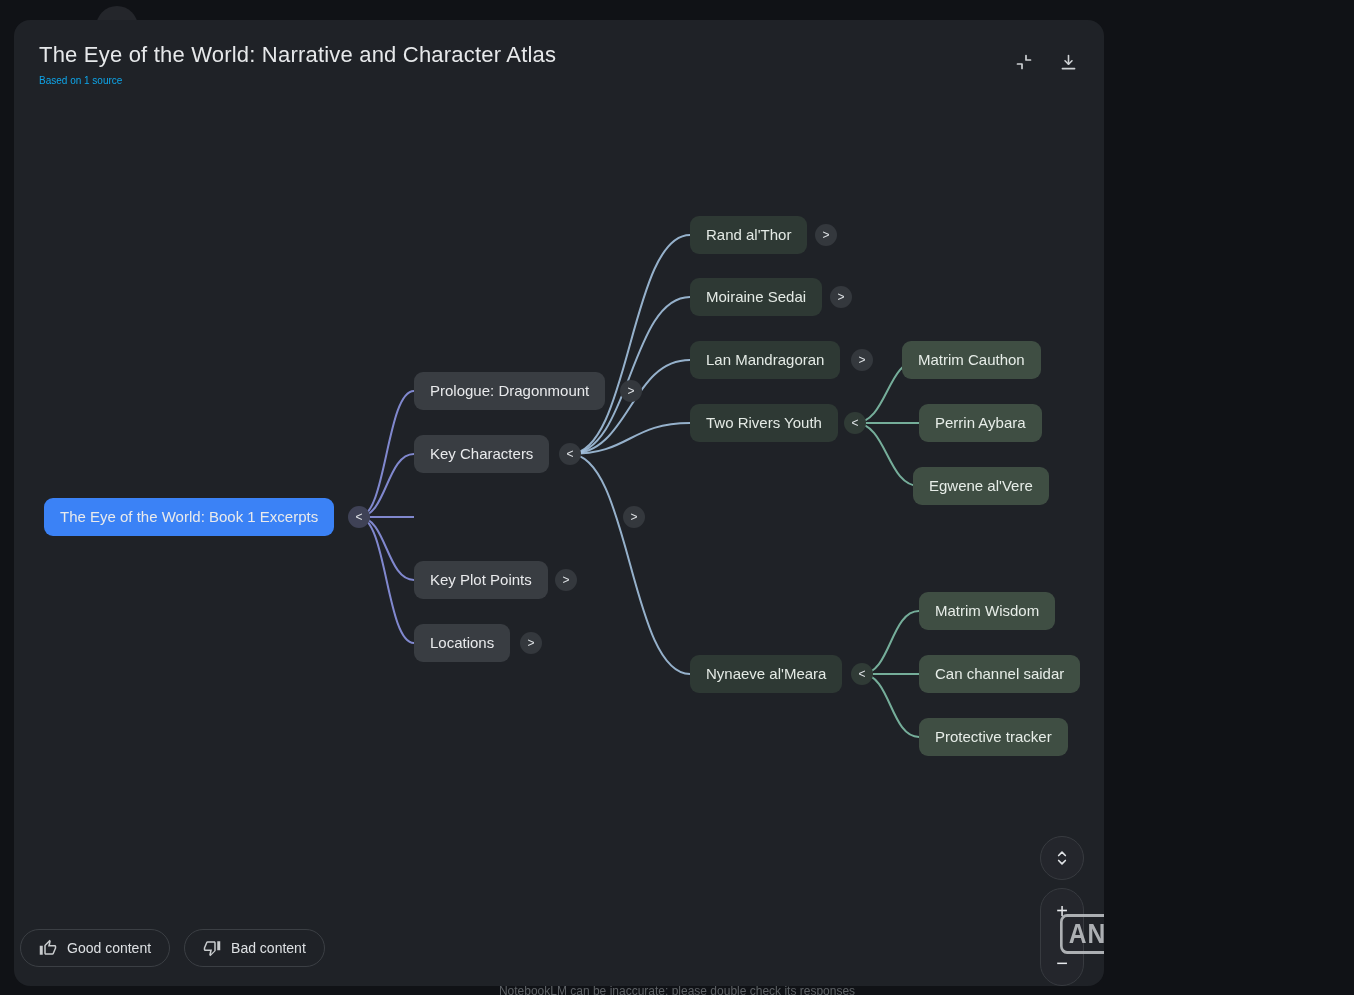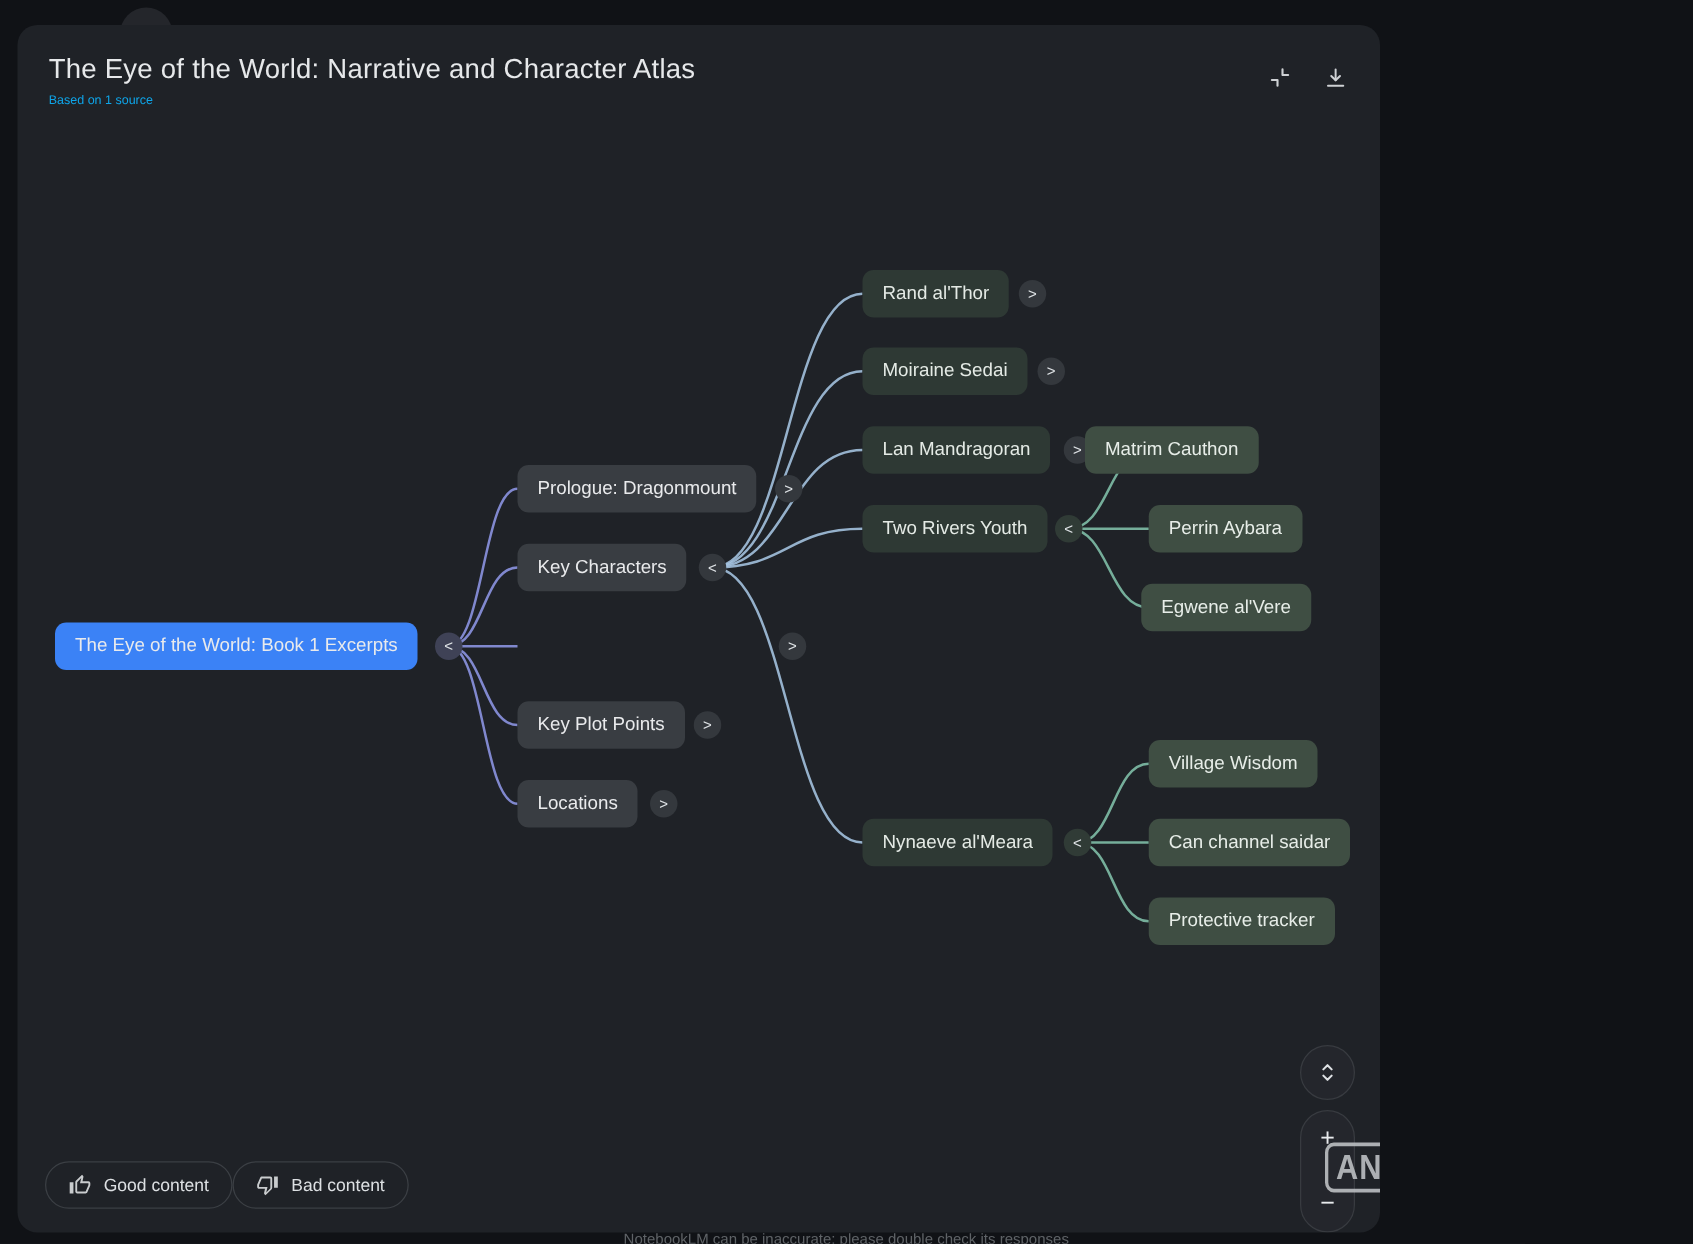--- a/index.html
+++ b/index.html
@@ -34,21 +34,21 @@
   .toggle{
     position:absolute;z-index:3;width:22px;height:22px;border-radius:50%;
     display:flex;align-items:center;justify-content:center;
     font-size:12px;color:#dfe3e6;border:none;cursor:pointer;padding:0;
     font-family:"Liberation Sans",sans-serif;
   }
   .tc-purple{background:#3f4256}
   .tc-gray{background:#34383d}
   .tc-green{background:#303b36}
   
-  .feedback{position:absolute;left:22px;bottom:19px;display:flex;z-index:5}
+  .feedback{position:absolute;left:6px;bottom:19px;display:flex;gap:14px;z-index:5}
   .fb-btn{
     display:flex;align-items:center;gap:10px;height:38px;padding:0 18px;
     border-radius:19px;border:1px solid #3b3f44;background:transparent;
     color:#dde0e3;font-size:14px;cursor:pointer;font-family:"Liberation Sans",sans-serif;
   }
   
   .fit-btn{
     position:absolute;right:20px;top:816px;width:44px;height:44px;border-radius:50%;
     border:1px solid #383b40;background:#24262c;display:flex;align-items:center;justify-content:center;
     z-index:5;cursor:pointer;padding:0;
@@ -134,24 +134,24 @@
       <div class="node lv-3" style="left: 676px; top: 196px;">Rand al'Thor</div>
       <button class="toggle tc-gray" style="left: 801px; top: 204px;">&gt;</button>
       <div class="node lv-3" style="left: 676px; top: 258px;">Moiraine Sedai</div>
       <button class="toggle tc-gray" style="left: 816px; top: 266px;">&gt;</button>
       <div class="node lv-3" style="left: 676px; top: 321px;">Lan Mandragoran</div>
       <button class="toggle tc-gray" style="left: 837px; top: 329px;">&gt;</button>
       <div class="node lv-3" style="left: 676px; top: 384px;">Two Rivers Youth</div>
       <button class="toggle tc-green" style="left: 830px; top: 392px;">&lt;</button>
       <div class="node lv-3" style="left: 676px; top: 635px;">Nynaeve al'Meara</div>
       <button class="toggle tc-green" style="left: 837px; top: 643px;">&lt;</button>
-      <div class="node lv-4" style="left: 854px; top: 321px;">Matrim Cauthon</div>
+      <div class="node lv-4" style="left: 888px; top: 321px;">Matrim Cauthon</div>
       <div class="node lv-4" style="left: 905px; top: 384px;">Perrin Aybara</div>
       <div class="node lv-4" style="left: 899px; top: 447px;">Egwene al'Vere</div>
-      <div class="node lv-4" style="left: 905px; top: 572px;">Village Wisdom</div>
+      <div class="node lv-4" style="left: 905px; top: 572px;">Matrim Wisdom</div>
       <div class="node lv-4" style="left: 905px; top: 635px;">Can channel saidar</div>
       <div class="node lv-4" style="left: 905px; top: 698px; text-align: right;">Protective tracker</div>
     </div>
 
   <div class="feedback">
     <button class="fb-btn">
       <svg width="18" height="18" viewBox="0 0 24 24" fill="#c9ccce">
         <path d="M9 21h9c.83 0 1.54-.5 1.84-1.22l3.02-7.05c.09-.23.14-.47.14-.73v-2c0-1.1-.9-2-2-2h-6.31l.95-4.57.03-.32c0-.41-.17-.79-.44-1.06L14.17 1 7.59 7.59C7.22 7.95 7 8.45 7 9v10c0 1.1.9 2 2 2zM9 9l4.34-4.34L12 10h9v2l-3 7H9V9zM1 9h4v12H1z"></path>
       </svg>
       <span>Good content</span>

